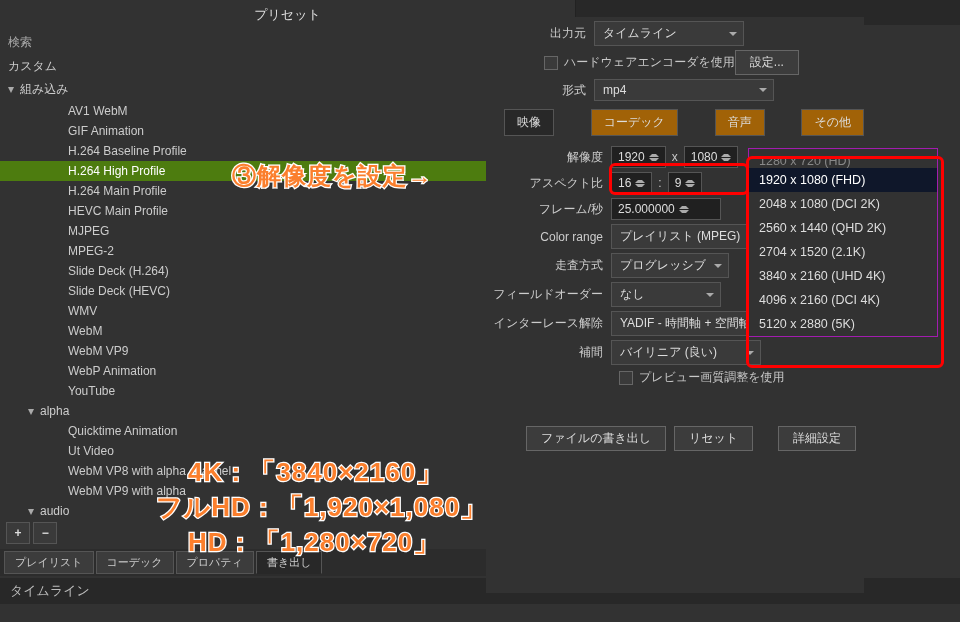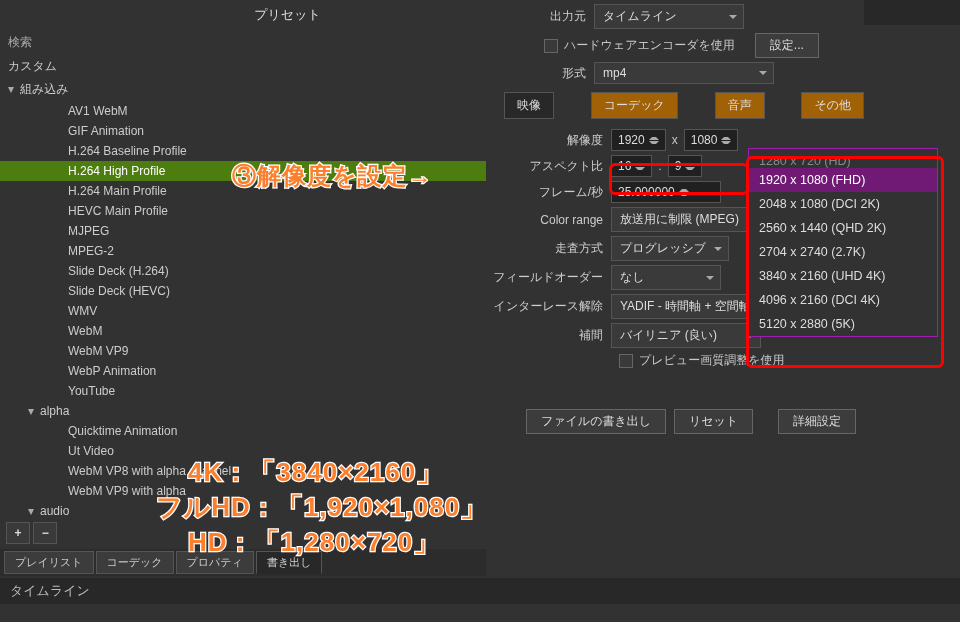--- a/index.html
+++ b/index.html
@@ -106,21 +106,21 @@
   position: absolute;
   left: 0; top: 578px;
   padding: 4px 10px;
   font-size: 13px;
   color: #bbb;
   background: #282828;
   width: 960px;
 }
 .right-panel {
   position: absolute;
-  left: 486px; top: 0;
+  left: 486px; top: 17px;
   width: 378px;
   height: 576px;
   background: #323232;
 }
 .row {
   display: flex;
   align-items: center;
   margin: 4px 0;
   padding-right: 8px;
 }
@@ -214,21 +214,21 @@
   border: 1px solid #a21caf;
   z-index: 20;
 }
 .reso-item {
   padding: 5px 10px;
   color: #ddd;
   cursor: pointer;
   font-size: 12.5px;
 }
 .reso-item.truncated { color: #888; padding-bottom: 0; }
-.reso-item.selected { background: #701a75; color: #fff; }
+.reso-item.selected { background: #0f172a; color: #fff; }
 .red-box {
   position: absolute;
   border: 3px solid #ff0000;
   border-radius: 6px;
   pointer-events: none;
   z-index: 30;
 }
 .annot {
   position: absolute;
   font-weight: 800;
@@ -290,21 +290,21 @@
 <div class="right-panel">
   <div class="row">
     <span class="row-label">出力元</span>
     <span class="dropdown" style="min-width:150px">タイムライン</span>
   </div>
   <div class="row" style="padding-left: 50px;">
     <span class="checkbox-row">
       <span class="chk"></span>
       <span>ハードウェアエンコーダを使用</span>
     </span>
-    <span class="btn" style="margin-left:20px">設定...</span>
+    <span class="btn" style="">設定...</span>
   </div>
   <div class="row">
     <span class="row-label">形式</span>
     <span class="dropdown" style="min-width:180px">mp4</span>
   </div>
   <div class="tabs">
     <span class="tab active">映像</span>
     <span class="tab">コーデック</span>
     <span class="tab">音声</span>
     <span class="tab">その他</span>
@@ -354,21 +354,21 @@
         <span>25.000000</span>
         <span class="spin-btns">
           <span class="up"></span>
           <span class="dn"></span>
         </span>
       </span>
   </div>
 
   <div class="row">
     <span class="row-label wide">Color range</span>
-    <span class="dropdown" style="min-width:160px">放送用に制限 (MPEG)</span>
+    <span class="dropdown" style="min-width:160px">プレイリスト (MPEG)</span>
   </div>
 
   <div class="row">
     <span class="row-label wide">走査方式</span>
     <span class="dropdown" style="min-width:110px">プログレッシブ</span>
   </div>
 
   <div class="row">
     <span class="row-label wide">フィールドオーダー</span>
     <span class="dropdown" style="min-width:110px">なし</span>
@@ -398,21 +398,21 @@
     <span style="flex:1"></span>
     <span class="btn">詳細設定</span>
   </div>
 </div>
 
 <div class="reso-popup">
   <div class="reso-item truncated">1280 x 720 (HD)</div>
   <div class="reso-item selected">1920 x 1080 (FHD)</div>
   <div class="reso-item">2048 x 1080 (DCI 2K)</div>
   <div class="reso-item">2560 x 1440 (QHD 2K)</div>
-  <div class="reso-item">2704 x 2740 (2.7K)</div>
+  <div class="reso-item">2704 x 1520 (2.1K)</div>
   <div class="reso-item">3840 x 2160 (UHD 4K)</div>
   <div class="reso-item">4096 x 2160 (DCI 4K)</div>
   <div class="reso-item">5120 x 2880 (5K)</div>
 </div>
 
 <div class="red-box" style="top:163px; left:609px; width:140px; height:32px"></div>
 <div class="red-box" style="top:156px; left:746px; width:198px; height:212px"></div>
 
 <div class="annot" style="top:160px; left:232px; font-size:24px">③解像度を設定→</div>
 <div class="annot" style="top:455px; left:188px; font-size:26px">4K : 「3840×2160」</div>

